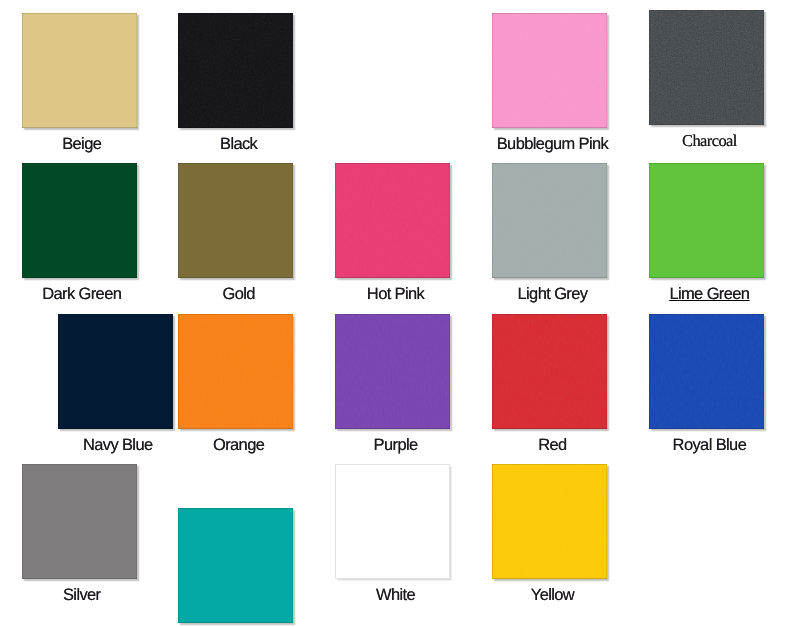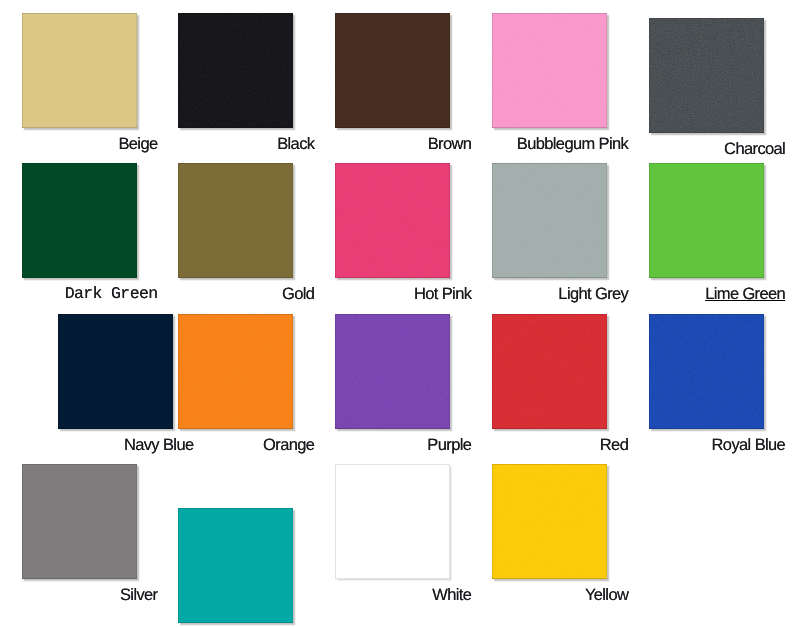--- a/index.html
+++ b/index.html
@@ -37,21 +37,21 @@
                 inset 0 -1px 0 rgba(0,0,0,0.16),
                 inset -1px 0 0 rgba(0,0,0,0.07);
   }
   .swatch-chip .tex {
     position: absolute;
     inset: 0;
     pointer-events: none;
   }
   .swatch-chip .tex svg { display: block; width: 100%; height: 100%; }
   .swatch-label {
-    text-align: right;
+    text-align: center;
     will-change: opacity;
     opacity: 0.999;
     font-size: 16.5px;
     color: #1d1a1f;
     margin-top: 8px;
     line-height: 1;
     letter-spacing: -0.62px;
     text-shadow: 0 0 0.35px rgba(29,26,31,0.85);
     text-indent: -0.55px;
     padding-left: 6px;
@@ -72,63 +72,49 @@
             <filter id="fx1" x="0" y="0" width="100%" height="100%">
               <feTurbulence type="fractalNoise" baseFrequency="0.5" numOctaves="4" seed="10" stitchTiles="stitch"></feTurbulence>
               <feColorMatrix type="saturate" values="0.12"></feColorMatrix>
             </filter>
             <rect width="115" height="116" opacity="0.07" filter="url(#fx1)"></rect>
           </svg>
         </div>
       </div>
       <div class="swatch-label">Black</div>
     </div>
-    <div class="swatch-cell" style="left: 314.34px; top: 12.9px;">
-      <div class="swatch-chip" style="background: rgb(69, 44, 31);">
-        <div class="tex">
-          <svg viewBox="0 0 115 116" preserveAspectRatio="none">
-            <filter id="fx2" x="0" y="0" width="100%" height="100%">
-              <feTurbulence type="fractalNoise" baseFrequency="0.9 0.18" numOctaves="4" seed="17" stitchTiles="stitch"></feTurbulence>
-              <feColorMatrix type="saturate" values="0.12"></feColorMatrix>
-            </filter>
-            <rect width="115" height="116" opacity="0.02" filter="url(#fx2)"></rect>
-          </svg>
-        </div>
-      </div>
-      <div class="swatch-label">Brown</div>
-    </div>
     <div class="swatch-cell" style="left: 471.26px; top: 12.9px;">
       <div class="swatch-chip" style="background: rgb(251, 152, 204);">
         <div class="tex">
           <svg viewBox="0 0 115 116" preserveAspectRatio="none">
             <filter id="fx3" x="0" y="0" width="100%" height="100%">
               <feTurbulence type="fractalNoise" baseFrequency="0.9 0.18" numOctaves="4" seed="24" stitchTiles="stitch"></feTurbulence>
               <feColorMatrix type="saturate" values="0.12"></feColorMatrix>
             </filter>
             <rect width="115" height="116" opacity="0.05" filter="url(#fx3)"></rect>
           </svg>
         </div>
       </div>
       <div class="swatch-label">Bubblegum Pink</div>
     </div>
-    <div class="swatch-cell" style="left: 628.18px; top: 18px;">
+    <div class="swatch-cell" style="left: 628.18px; top: 10px; font-family: Liberation Serif, serif;">
       <div class="swatch-chip" style="background: rgb(58, 64, 68);">
         <div class="tex">
           <svg viewBox="0 0 115 116" preserveAspectRatio="none">
             <filter id="fx4" x="0" y="0" width="100%" height="100%">
               <feTurbulence type="fractalNoise" baseFrequency="0.75" numOctaves="4" seed="31" stitchTiles="stitch"></feTurbulence>
               <feColorMatrix type="saturate" values="0.12"></feColorMatrix>
             </filter>
             <rect width="115" height="116" opacity="0.26" filter="url(#fx4)"></rect>
           </svg>
         </div>
       </div>
       <div class="swatch-label">Charcoal</div>
     </div>
-    <div class="swatch-cell" style="left: 0.5px; top: 163.4px; font-family: Liberation Mono, monospace;">
+    <div class="swatch-cell" style="left: 0.5px; top: 163.4px;">
       <div class="swatch-chip" style="background: rgb(2, 74, 37);"></div>
       <div class="swatch-label">Dark Green</div>
     </div>
     <div class="swatch-cell" style="left: 157.42px; top: 163.4px;">
       <div class="swatch-chip" style="background: rgb(124, 108, 56);"></div>
       <div class="swatch-label">Gold</div>
     </div>
     <div class="swatch-cell" style="left: 314.34px; top: 163.4px;">
       <div class="swatch-chip" style="background: rgb(234, 58, 116);">
         <div class="tex">

